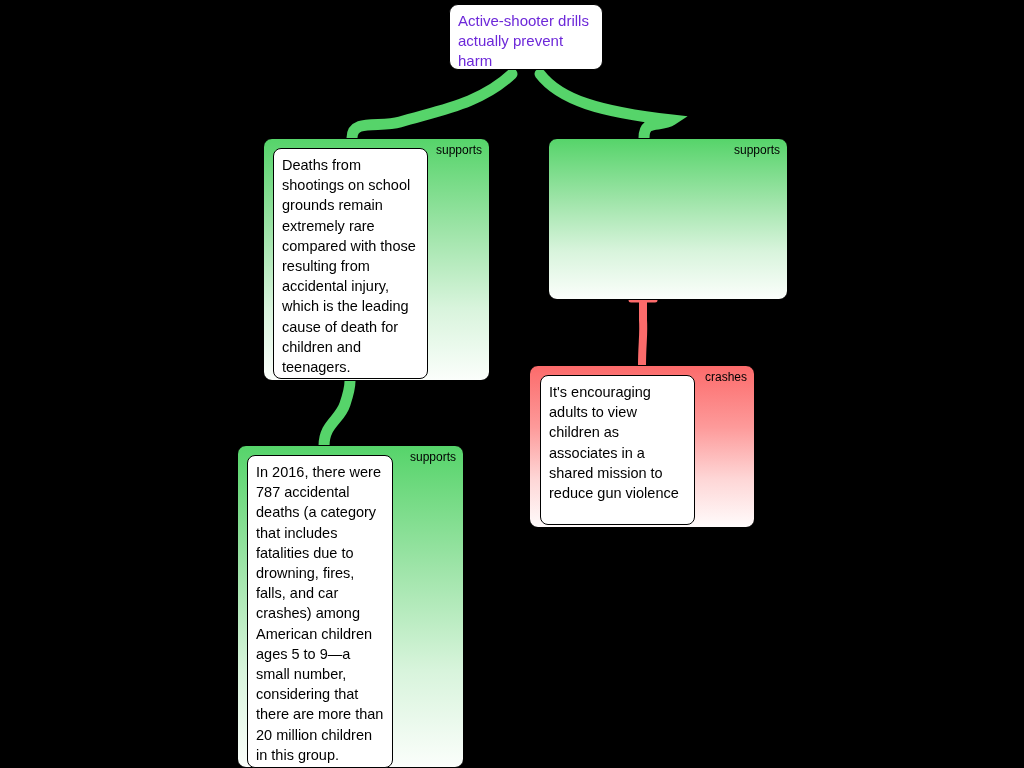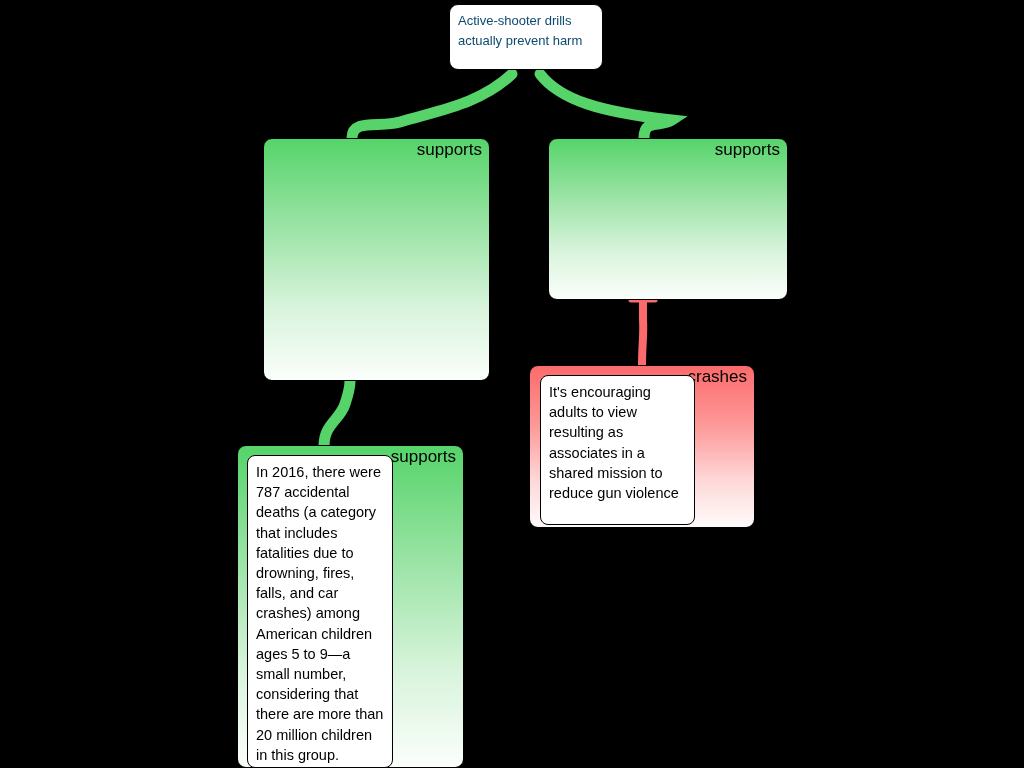--- a/index.html
+++ b/index.html
@@ -38,44 +38,44 @@
   .node.support {
     background: linear-gradient(to bottom, #56d46a 0%, #9ee4a8 38%, #d8f4dc 70%, #fbfefb 100%);
   }
   .node.oppose {
     background: linear-gradient(to bottom, #fc6b6b 0%, #fd9a9a 38%, #fed6d6 70%, #fffbfb 100%);
   }
   .node-label {
     position: absolute;
     right: 7px;
     top: 5px;
-    font-size: 17px;
+    font-size: 12px;
     color: #000000;
     line-height: 12px;
     white-space: nowrap;
   }
   .card {
     position: absolute;
     box-sizing: border-box;
     background: #ffffff;
     border: 1px solid #000000;
     border-radius: 8px;
     padding: 6px 8px 6px 8px;
   }
   .card-text {
     font-size: 14.5px;
     line-height: 20.2px;
     color: #000000;
     display: block;
     white-space: pre-wrap;
   }
   .root-text {
-    font-size: 13px;
+    font-size: 15px;
     line-height: 20.2px;
-    color: #0c4a6e;
+    color: #6d28d9;
     display: block;
     white-space: pre-wrap;
   }
 </style>
 </head>
 <body>
 
 <div id="stage">
 
   <svg class="edges" viewBox="0 0 1024 768">
@@ -92,32 +92,35 @@
 
   <div class="node root" style="left:449px; top:4px; width:154px; height:66px;">
     <div style="position:absolute; left:0; top:0; right:0; bottom:0; padding:6px 8px;">
       <span class="root-text">Active-shooter drills actually prevent harm</span>
     </div>
   </div>
 
   <div class="node support" style="left:263px; top:138px; width:227px; height:243px;">
     <span class="node-label">supports</span>
   </div>
+  <div class="card" style="left:273px; top:148px; width:155px; height:231px;">
+    <span class="card-text">Deaths from shootings on school grounds remain extremely rare compared with those resulting from accidental injury, which is the leading cause of death for children and teenagers.</span>
+  </div>
 
   <div class="node support" style="left:548px; top:138px; width:240px; height:162px;">
     <span class="node-label">supports</span>
   </div>
 
   <div class="node support" style="left:237px; top:445px; width:227px; height:323px;">
     <span class="node-label">supports</span>
   </div>
   <div class="card" style="left:247px; top:455px; width:146px; height:313px;">
     <span class="card-text">In 2016, there were 787 accidental deaths (a category that includes fatalities due to drowning, fires, falls, and car crashes) among American children ages 5 to 9—a small number, considering that there are more than 20 million children in this group.</span>
   </div>
 
   <div class="node oppose" style="left:529px; top:365px; width:226px; height:163px;">
     <span class="node-label">crashes</span>
   </div>
   <div class="card" style="left:540px; top:375px; width:155px; height:150px;">
-    <span class="card-text">It's encouraging adults to view resulting as associates in a shared mission to reduce gun violence</span>
+    <span class="card-text">It's encouraging adults to view children as associates in a shared mission to reduce gun violence</span>
   </div>
 
 </div>
 
 </body></html>

